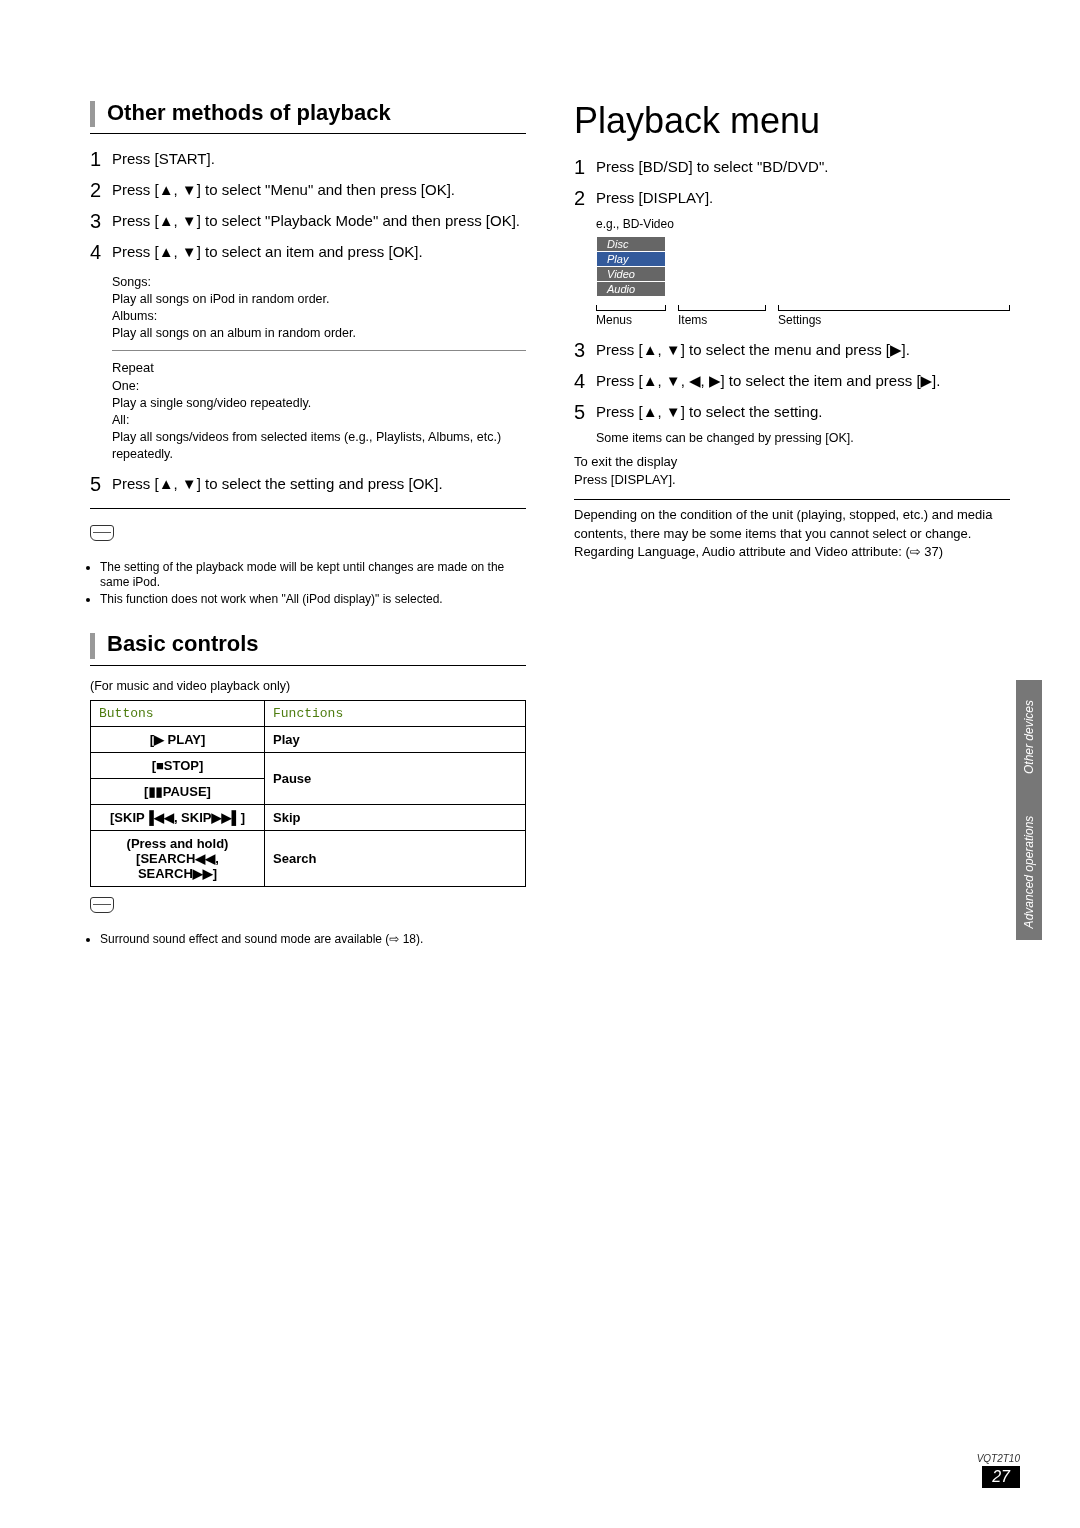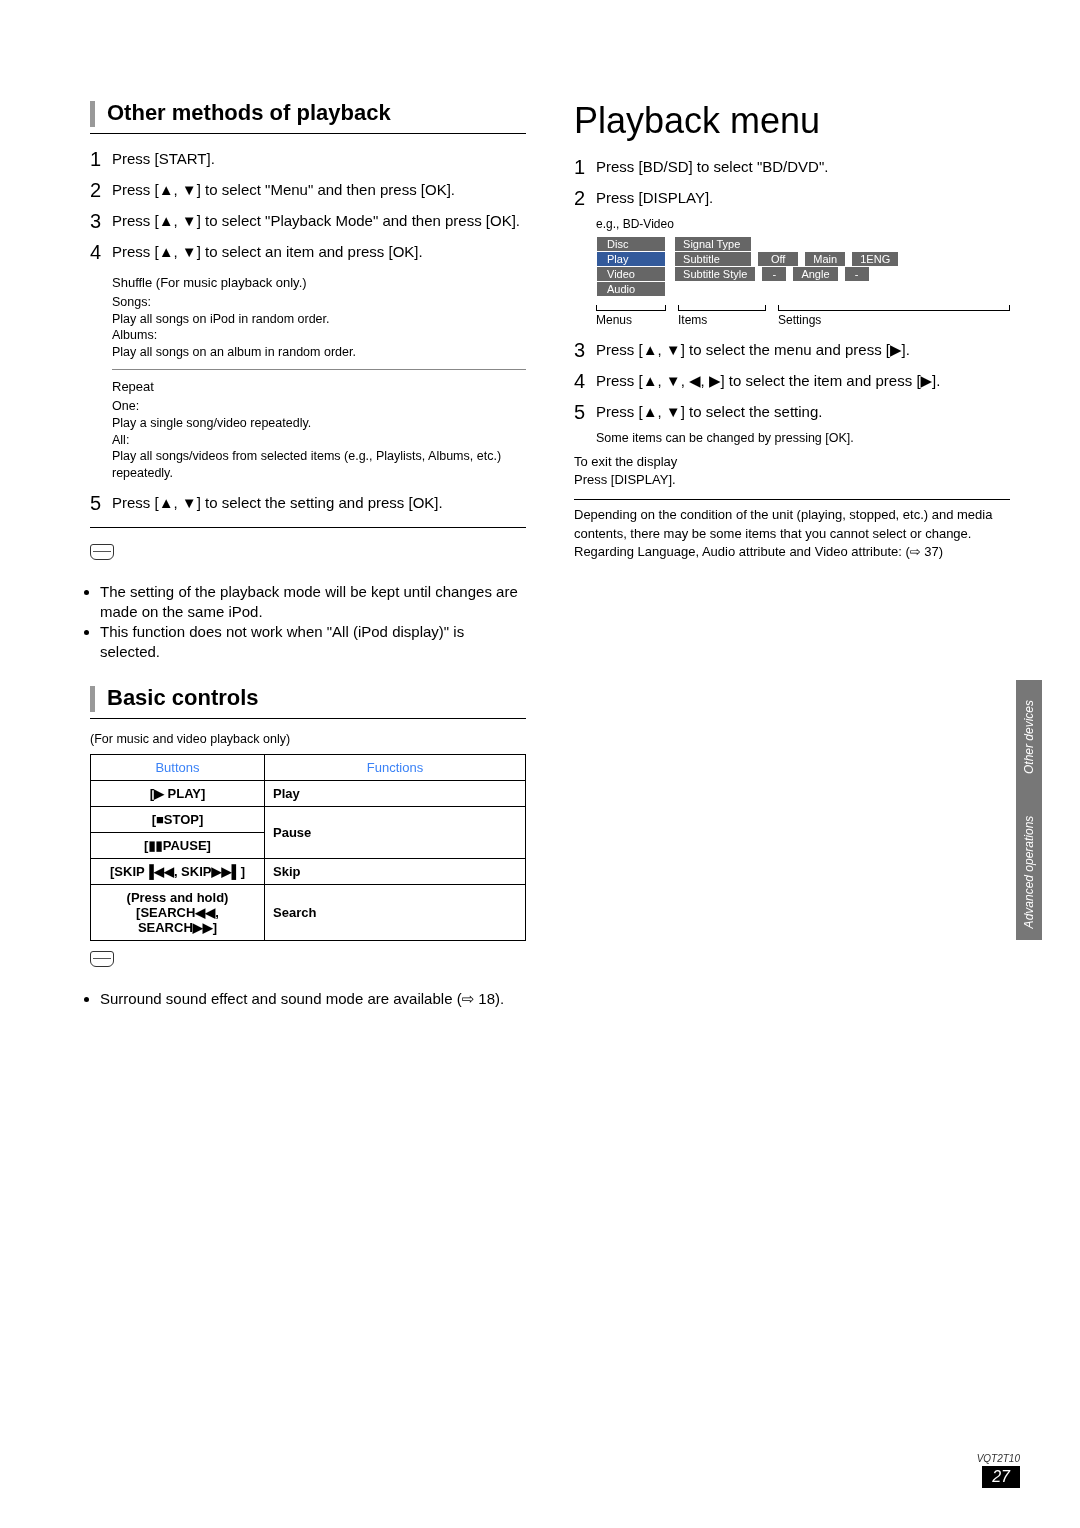--- a/index.html
+++ b/index.html
@@ -78,57 +78,59 @@
     margin: 10px 0 4px 0;
     position: relative;
   }
   .note-icon::after {
     content:"";
     position:absolute;
     top:6px; left:2px; right:2px;
     border-top:1px solid #555;
   }
   .bullets {
-    font-size: 15px;
+    font-size: 12px;
     line-height: 1.3;
     padding-left: 10px;
   }
   .bullets li {
     margin: 1px 0;
   }
   table.controls {
     border-collapse: collapse;
     width: 100%;
     font-size: 13px;
     margin-top: 6px;
   }
   table.controls th, table.controls td {
     border: 1px solid #000;
     padding: 5px 8px;
     text-align: left;
     font-weight: bold;
   }
   table.controls th {
-    text-align: center;
+    text-align: left;
     background: #fff;
     font-weight: normal;
-    color: #3b82f6;
+    color: #4d7c0f;
+    font-family: Liberation Mono, monospace;
   }
   table.controls td:first-child {
     text-align: center;
     width: 40%;
   }
   .osd {
     margin: 4px 0 10px 22px;
     font-size: 11px;
     color: #fff;
   }
   .osd-menus {
     display:inline-block;
     vertical-align: top;
+    font-style: italic;
   }
   .osd-tab {
     background: #666;
     border: 1px solid #fff;
     padding: 1px 10px;
     margin-bottom: -1px;
     width: 48px;
     font-size: 11px;
   }
   .osd-tab.active { background: #335a9b; }
@@ -227,21 +229,20 @@
     <div class="step">
         <div class="step-num">3</div>
         <div class="step-text">Press [▲, ▼] to select "Playback Mode" and then press [OK].</div>
       </div>
     <div class="step">
         <div class="step-num">4</div>
         <div class="step-text">Press [▲, ▼] to select an item and press [OK].</div>
       </div>
 
     <div class="sub-block small">
-      <div class="hdr">Shuffle (For music playback only.)</div>
       <div>Songs:</div>
       <div>Play all songs on iPod in random order.</div>
       <div>Albums:</div>
       <div>Play all songs on an album in random order.</div>
     </div>
     <div class="light-sep"></div>
     <div class="sub-block small">
       <div class="hdr">Repeat</div>
       <div>One:</div>
       <div>Play a single song/video repeatedly.</div>
@@ -311,37 +312,20 @@
       </div>
     <div class="caption small">e.g., BD-Video</div>
 
     <div class="osd">
       <div class="osd-menus">
         <div class="osd-tab">Disc</div>
         <div class="osd-tab active">Play</div>
         <div class="osd-tab">Video</div>
         <div class="osd-tab">Audio</div>
       </div>
-      <div class="osd-items">
-        <div class="osd-row">
-          <span class="osd-cell">Signal Type</span>
-        </div>
-        <div class="osd-row">
-          <span class="osd-cell">Subtitle</span>
-          <span class="osd-cell val">Off</span>
-          <span class="osd-cell val">Main</span>
-          <span class="osd-cell val">1ENG</span>
-        </div>
-        <div class="osd-row">
-          <span class="osd-cell">Subtitle Style</span>
-          <span class="osd-cell dash">-</span>
-          <span class="osd-cell val">Angle</span>
-          <span class="osd-cell dash">-</span>
-        </div>
-      </div>
       <div style="clear:both"></div>
       <div style="display:flex; color:#000; margin-top:6px;">
         <div style="width:70px">
             <div class="osd-bracket"></div>
           </div>
         <div style="width:12px"></div>
         <div style="width:88px">
             <div class="osd-bracket"></div>
           </div>
         <div style="width:12px"></div>

